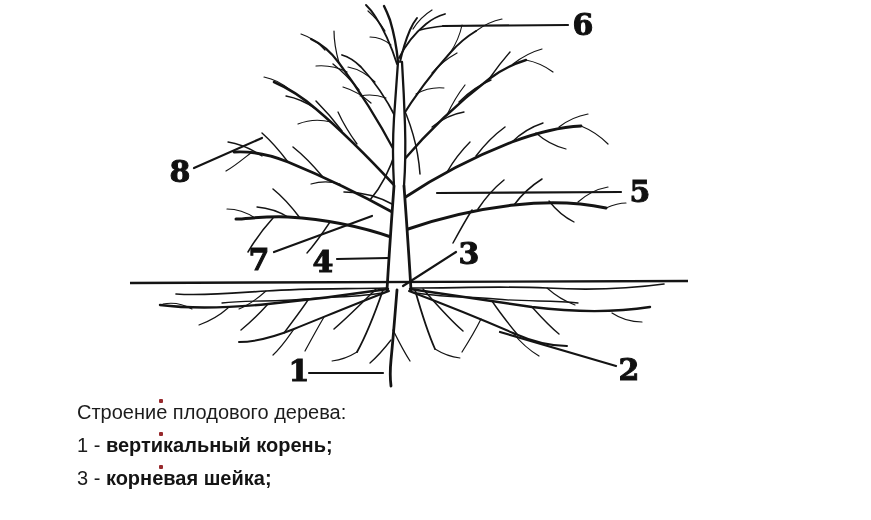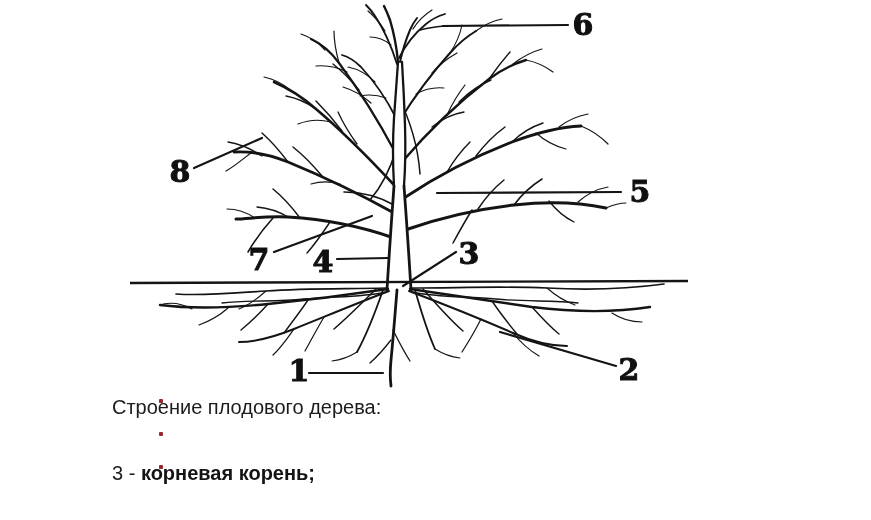--- a/index.html
+++ b/index.html
@@ -13,22 +13,22 @@
     position:absolute;transform:translate(-50%,-50%);
     font-family:"DejaVu Serif", serif;font-weight:bold;
     font-size:30px;color:#101010;line-height:1;letter-spacing:0;
     -webkit-text-stroke:1px #101010;
   }
   .legend{
     position:absolute;left:0;top:391px;width:871px;margin:0;padding:0;
     list-style:none;
   }
   .legend li{
-    position:relative;height:33px;padding-left:112px;box-sizing:border-box;
-    font-size:20px;color:#1c1c1c;display:flex;align-items:center;
+    position:relative;height:33px;padding-left:77px;box-sizing:border-box;
+    font-size:20px;color:#1c1c1c;display:flex;align-items:flex-end;
   }
   .legend .bullet{
     position:absolute;left:159px;top:8px;width:4px;height:4px;
     border-radius:1px;background:#97292c;
   }
   .legend .t{white-space:pre;}
   .legend b{font-weight:bold;color:#141414;}
 </style>
 </head>
 <body>
@@ -173,18 +173,19 @@
   <span class="num" style="left:629px;top:370px">2</span>
 </div>
 
 <ul class="legend">
   <li>
     <span class="bullet"></span>
     <span class="t">Строение плодового дерева:</span>
   </li>
   <li>
     <span class="bullet"></span>
+    <span class="t"><span>1 - </span><b>вертикальный корень;</b></span>
   </li>
   <li>
     <span class="bullet"></span>
-    <span class="t"><span>3 - </span><b>корневая корень;</b></span>
+    <span class="t"><span>3 - </span><b>корневая шейка;</b></span>
   </li>
 </ul>
 
 </body></html>

